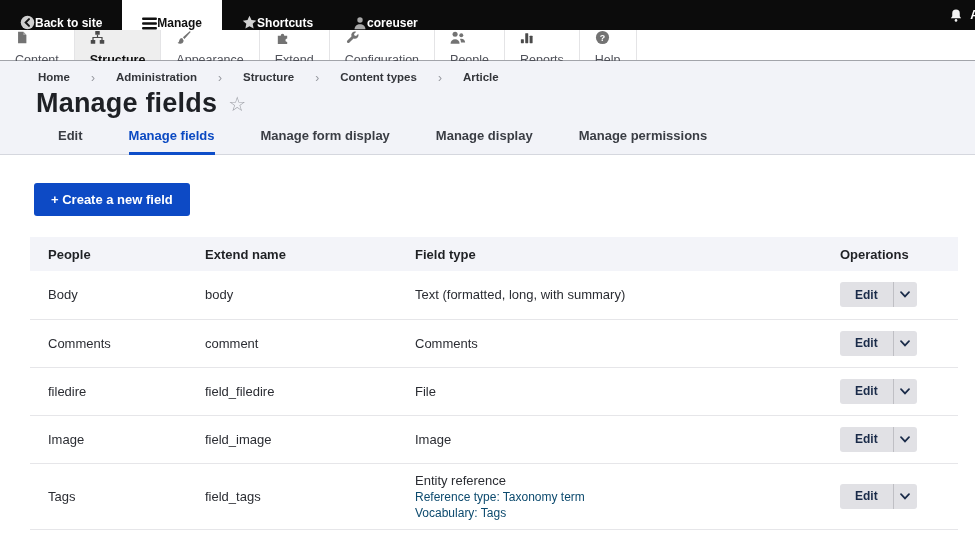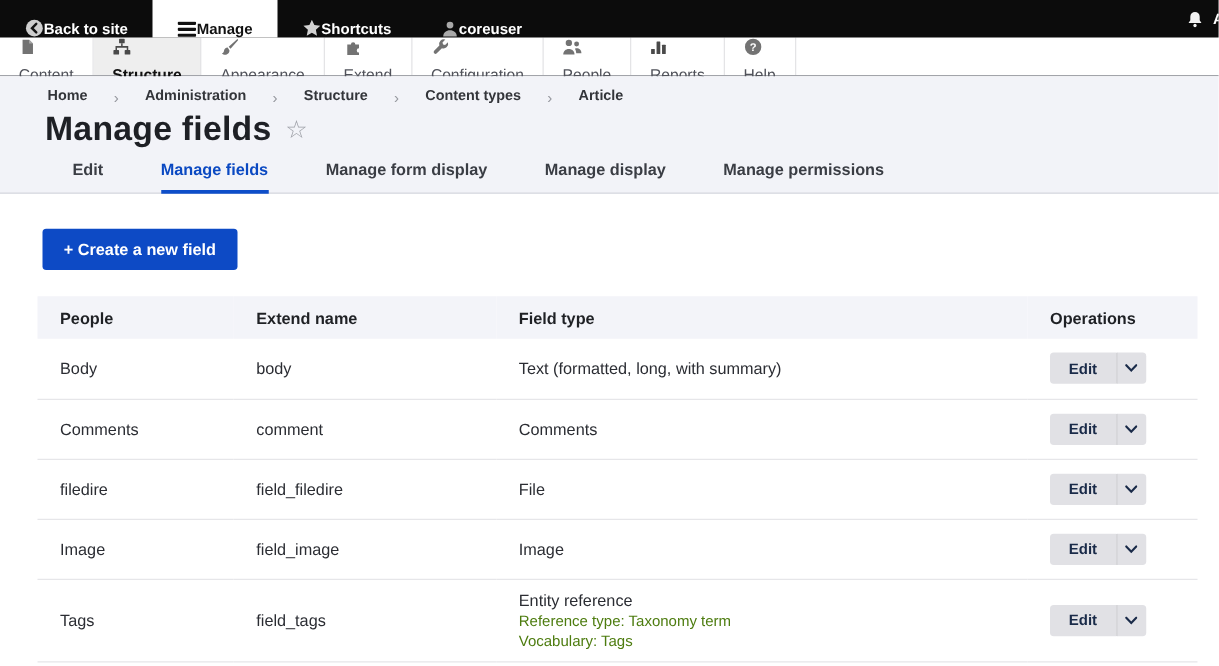--- a/index.html
+++ b/index.html
@@ -75,21 +75,21 @@
   table.fields th {
     background:#f3f4f9; text-align:left; font-size:13px; color:#1f2125;
     height:34px; padding:0 0 0 18px; font-weight:bold;
   }
   table.fields td {
     border-bottom:1px solid #e6e6e9; height:48px;
     padding:0 0 0 18px; vertical-align:middle;
   }
   tr.row-tall td { height:66px; }
   .ft-main { line-height:17px; }
-  .ft-detail { font-size:12px; line-height:16px; color:#4d7c0f; }
+  .ft-detail { font-size:12px; line-height:16px; color:#0c4a6e; }
 
   .op-group { display:inline-flex; align-items:center; }
   .op-edit {
     background:#e1e1e5; border:none; border-radius:3px 0 0 3px;
     font-family:inherit; font-weight:bold; font-size:12px; color:#1a2b49;
     height:25px; padding:0 15px; cursor:pointer;
   }
   .op-toggle {
     background:#e1e1e5; border:none; border-left:1px solid #bfbfc4;
     border-radius:0 3px 3px 0; width:24px; height:25px;

